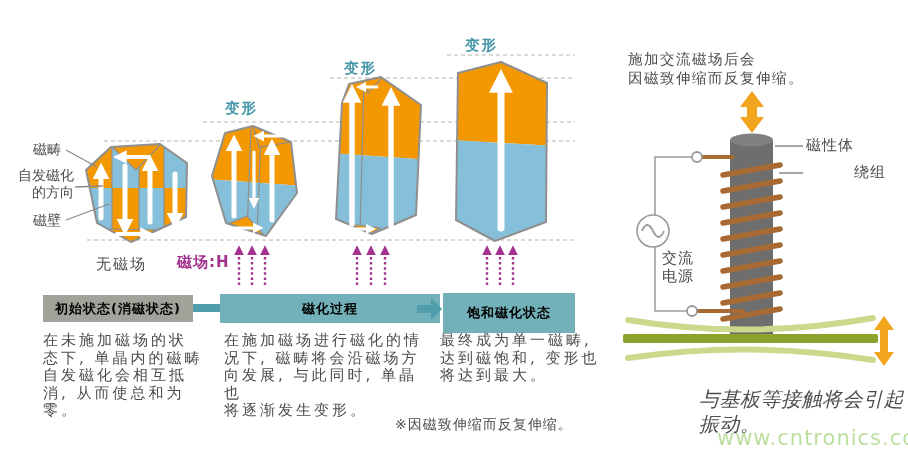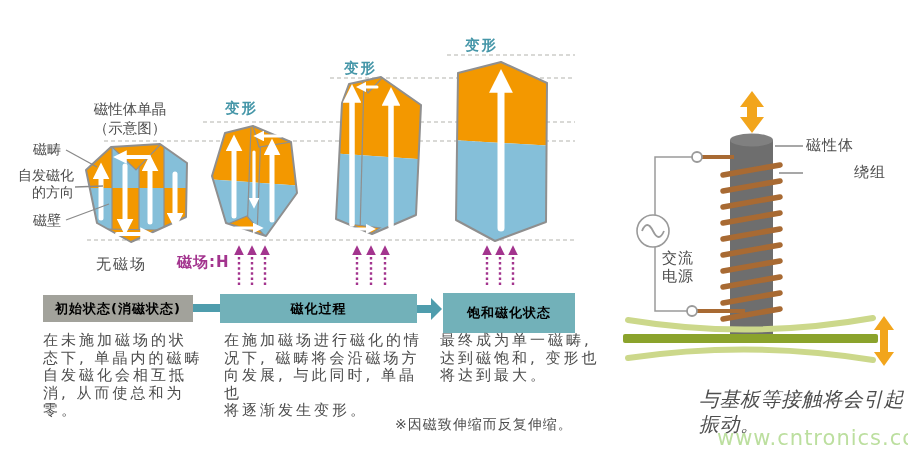--- a/index.html
+++ b/index.html
@@ -19,21 +19,21 @@
   .lbl-field{left:177px; top:253px; font-size:15px; font-weight:bold; letter-spacing:1px;}
   .deform{font-size:14.5px; font-weight:bold; letter-spacing:2px;}
   .deform1{left:225px; top:99px;}
   .deform2{left:344px; top:59px;}
   .deform3{left:465px; top:36px;}
   .banner{
     position:absolute; display:flex; align-items:center; justify-content:center;
     color:#000000; font-size:13px; font-weight:bold; letter-spacing:1px;
   }
   .banner1{left:43px; top:295px; width:150px; height:27px; background:#a2a29b;}
-  .banner2{left:220px; top:294px; width:197px; height:29px; background:#72b1b9;}
+  .banner2{left:220px; top:294px; width:220px; height:29px; background:#72b1b9;}
   .banner3{left:443px; top:293px; width:132px; height:40px; background:#72b1b9;}
   .connector{position:absolute; left:193px; top:304px; width:27px; height:8px; background:#4f9dad;}
   .flow-stem{position:absolute; left:417px; top:305px; width:14px; height:8px; background:#4f9dad;}
   .flow-head{position:absolute; left:431px; top:298px; width:0; height:0;
     border-left:11px solid #4f9dad; border-top:11px solid transparent; border-bottom:11px solid transparent;}
   .desc{font-size:15px; letter-spacing:3px; line-height:17.5px;}
   .desc1{left:43px; top:332px; width:170px;}
   .desc2{left:224px; top:332px; width:200px;}
   .desc3{left:440px; top:332px; width:160px;}
   .note{left:395px; top:416px; font-size:14px; letter-spacing:1px;}
@@ -207,22 +207,20 @@
       <rect x="623" y="334" width="255" height="9" rx="2" fill="#8ba32c"></rect>
 
       <g fill="#f2a51c">
         <rect x="880" y="328" width="8" height="26"></rect>
         <polygon points="884,316 894,330 874,330"></polygon>
         <polygon points="884,366 894,352 874,352"></polygon>
       </g>
     </g>
   </svg>
 
-  <div class="txt title">磁性体单晶
-（示意图）</div>
   <div class="txt lbl-domain">磁畴</div>
   <div class="txt lbl-magn">自发磁化
 的方向</div>
   <div class="txt lbl-wall">磁壁</div>
   <div class="txt lbl-nofield">无磁场</div>
   <div class="txt lbl-field c-magenta">磁场:H</div>
   <div class="txt deform deform1 c-teal">变形</div>
   <div class="txt deform deform2 c-teal">变形</div>
   <div class="txt deform deform3 c-teal">变形</div>
 
@@ -239,20 +237,22 @@
 消, 从而使总和为零。</div>
   <div class="txt desc desc2">在施加磁场进行磁化的情
 况下, 磁畴将会沿磁场方
 向发展, 与此同时, 单晶也
 将逐渐发生变形。</div>
   <div class="txt desc desc3">最终成为单一磁畴,
 达到磁饱和, 变形也
 将达到最大。</div>
   <div class="txt note">※因磁致伸缩而反复伸缩。</div>
 
+  <div class="txt cap-right">施加交流磁场后会
+因磁致伸缩而反复伸缩。</div>
   <div class="txt lbl-body">磁性体</div>
   <div class="txt lbl-winding">绕组</div>
   <div class="txt lbl-ac">交流
 电源</div>
   <div class="txt cap-vib">与基板等接触将会引起振动。</div>
   <div class="txt watermark">www.cntronics.com</div>
 
 </div>
 
 </body></html>

